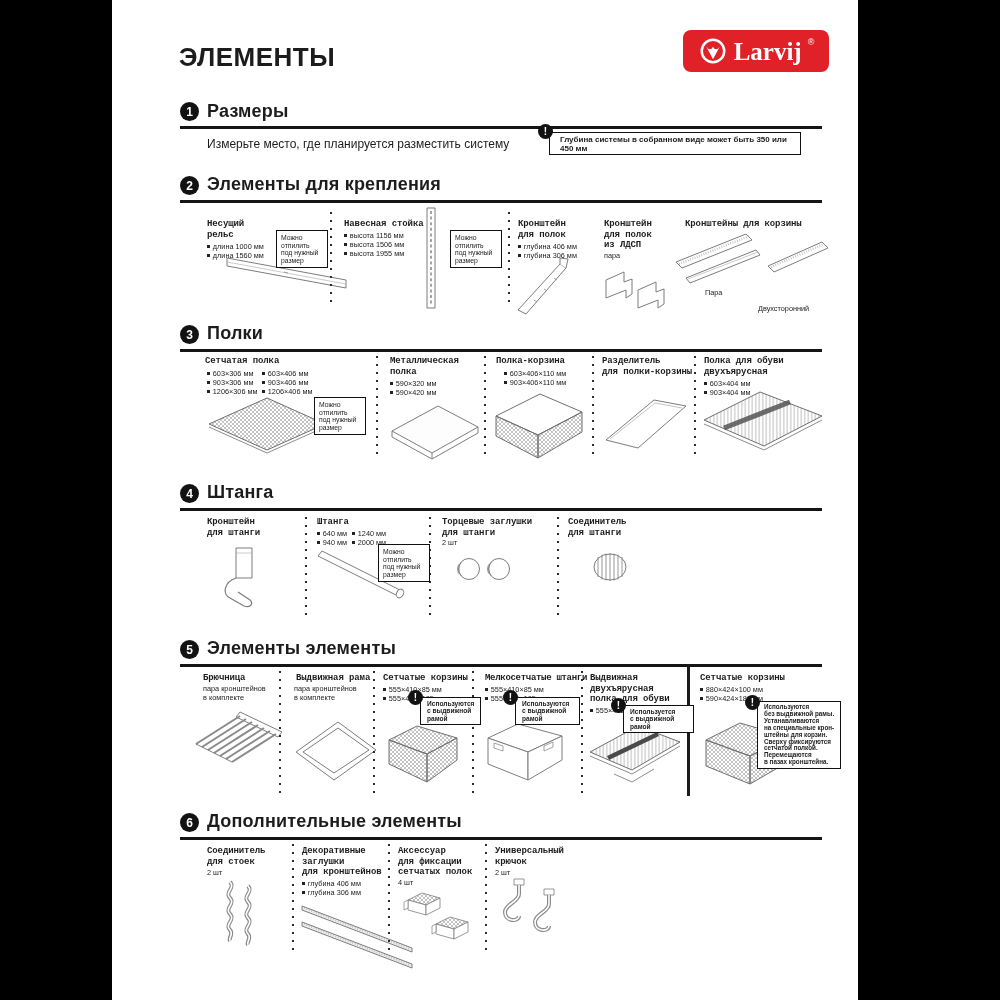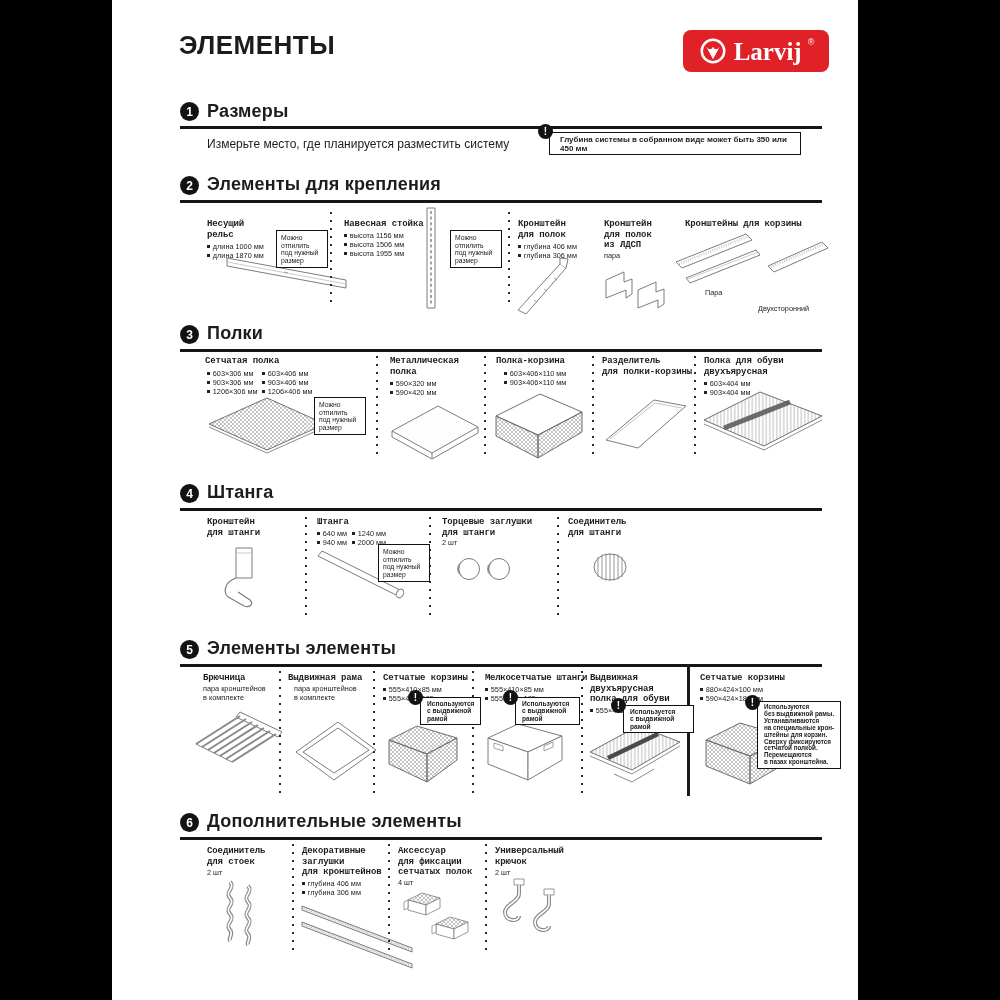--- a/index.html
+++ b/index.html
@@ -1,20 +1,20 @@
 <!DOCTYPE html>
 <html><head>
 <meta charset="utf-8">
 <style>
   html,body{margin:0;padding:0;}
   body{width:1000px;height:1000px;background:#000;position:relative;overflow:hidden;
        font-family:"Liberation Sans",sans-serif;color:#1c1c1c;}
   .abs{position:absolute;}
   #page{position:absolute;left:112px;top:0;width:746px;height:1000px;background:#fff;}
-  .pagetitle{font-size:26px;font-weight:800;letter-spacing:.5px;}
+  .pagetitle{font-size:26px;font-weight:800;letter-spacing:.5px;margin-top:12px;}
   .logo{background:#e02127;border-radius:8px;display:flex;align-items:center;justify-content:center;gap:6px;}
   .logotext{color:#fff;font-family:"Liberation Serif",serif;font-weight:700;font-size:25px;line-height:1;}
   .logoreg{color:#fff;font-size:9px;vertical-align:top;position:relative;top:-9px;font-family:"Liberation Sans",sans-serif;}
   .badge{width:19px;height:19px;border-radius:50%;background:#121212;color:#fff;font-size:12px;font-weight:700;
          display:flex;align-items:center;justify-content:center;}
   .sectitle{font-size:18px;font-weight:800;letter-spacing:.2px;white-space:nowrap;}
   .rule{height:3px;background:#151515;}
   .body1{font-size:12px;}
   .bang{width:15px;height:15px;border-radius:50%;background:#121212;color:#fff;font-weight:700;font-size:10px;
         display:flex;align-items:center;justify-content:center;position:absolute;z-index:3;}
@@ -70,21 +70,21 @@
 <div class="abs warn1" style="left:549px;top:132px;width:252px;height:23px;">Глубина системы в собранном виде может быть 350 или 450 мм</div>
 
 <div class="abs badge" style="left:180px;top:176px;">2</div>
 <div class="abs sectitle" style="left:207px;top:174px;">Элементы для крепления</div>
 <div class="abs rule" style="left:180px;top:200px;width:642px;"></div>
 
 <div class="abs ititle" style="left:207px;top:219px;">Несущий
 рельс</div>
 <div class="abs" style="left:207px;top:242px;">
   <div class="spec">длина 1000 мм</div>
-  <div class="spec">длина 1870 мм</div>
+  <div class="spec">длина 1560 мм</div>
 </div>
 <div class="abs notebox" style="left:276px;top:230px;">Можно
 отпилить
 под нужный
 размер</div>
 <svg class="abs" style="left:222px;top:248px;" width="132" height="52" viewBox="0 0 132 52">
   <path d="M5 10 L124 32 L124 40 L5 18 Z" fill="#fff" stroke="#7d7d7d"></path>
   <path d="M5 14 L124 36" stroke="#b5b5b5" stroke-width="0.7"></path>
   <path d="M62 24 l4 1" stroke="#7d7d7d" stroke-width="0.7"></path>
 </svg>
@@ -268,21 +268,21 @@
 <div class="abs ititle" style="left:203px;top:673px;">Брючница</div>
 <div class="abs sub" style="left:203px;top:685px;">пара кронштейнов
 в комплекте</div>
 <svg class="abs" style="left:188px;top:704px;" width="100" height="88" viewBox="0 0 100 88">
   <path d="M52 8 L94 28 L90 33 L48 13 Z" fill="#fff" stroke="#7d7d7d"></path>
   <path d="M52 12 L8 40 M58 15 L14 43 M64 18 L20 46 M70 21 L26 49 M76 24 L32 52 M82 27 L38 55 M88 30 L44 58" stroke="#8a8a8a" stroke-width="2" fill="none"></path>
   <path d="M8 40 L44 58" stroke="#7d7d7d" fill="none"></path>
 </svg>
 <div class="abs dotsep" style="left:279px;top:671px;height:125px;"></div>
 
-<div class="abs ititle" style="left:288px;top:673px;">Выдвижная рама</div>
+<div class="abs ititle" style="left:296px;top:673px;">Выдвижная рама</div>
 <div class="abs sub" style="left:294px;top:685px;">пара кронштейнов
 в комплекте</div>
 <svg class="abs" style="left:288px;top:710px;" width="96" height="82" viewBox="0 0 96 82">
   <path d="M8 42 L50 12 L88 40 L46 70 Z" fill="#fff" stroke="#7d7d7d"></path>
   <path d="M15 42 L50 18 L81 40 L46 63 Z" fill="#fff" stroke="#7d7d7d"></path>
 </svg>
 <div class="abs dotsep" style="left:373px;top:671px;height:125px;"></div>
 
 <div class="abs ititle" style="left:383px;top:673px;">Сетчатые корзины</div>
 <div class="abs" style="left:383px;top:685px;">

